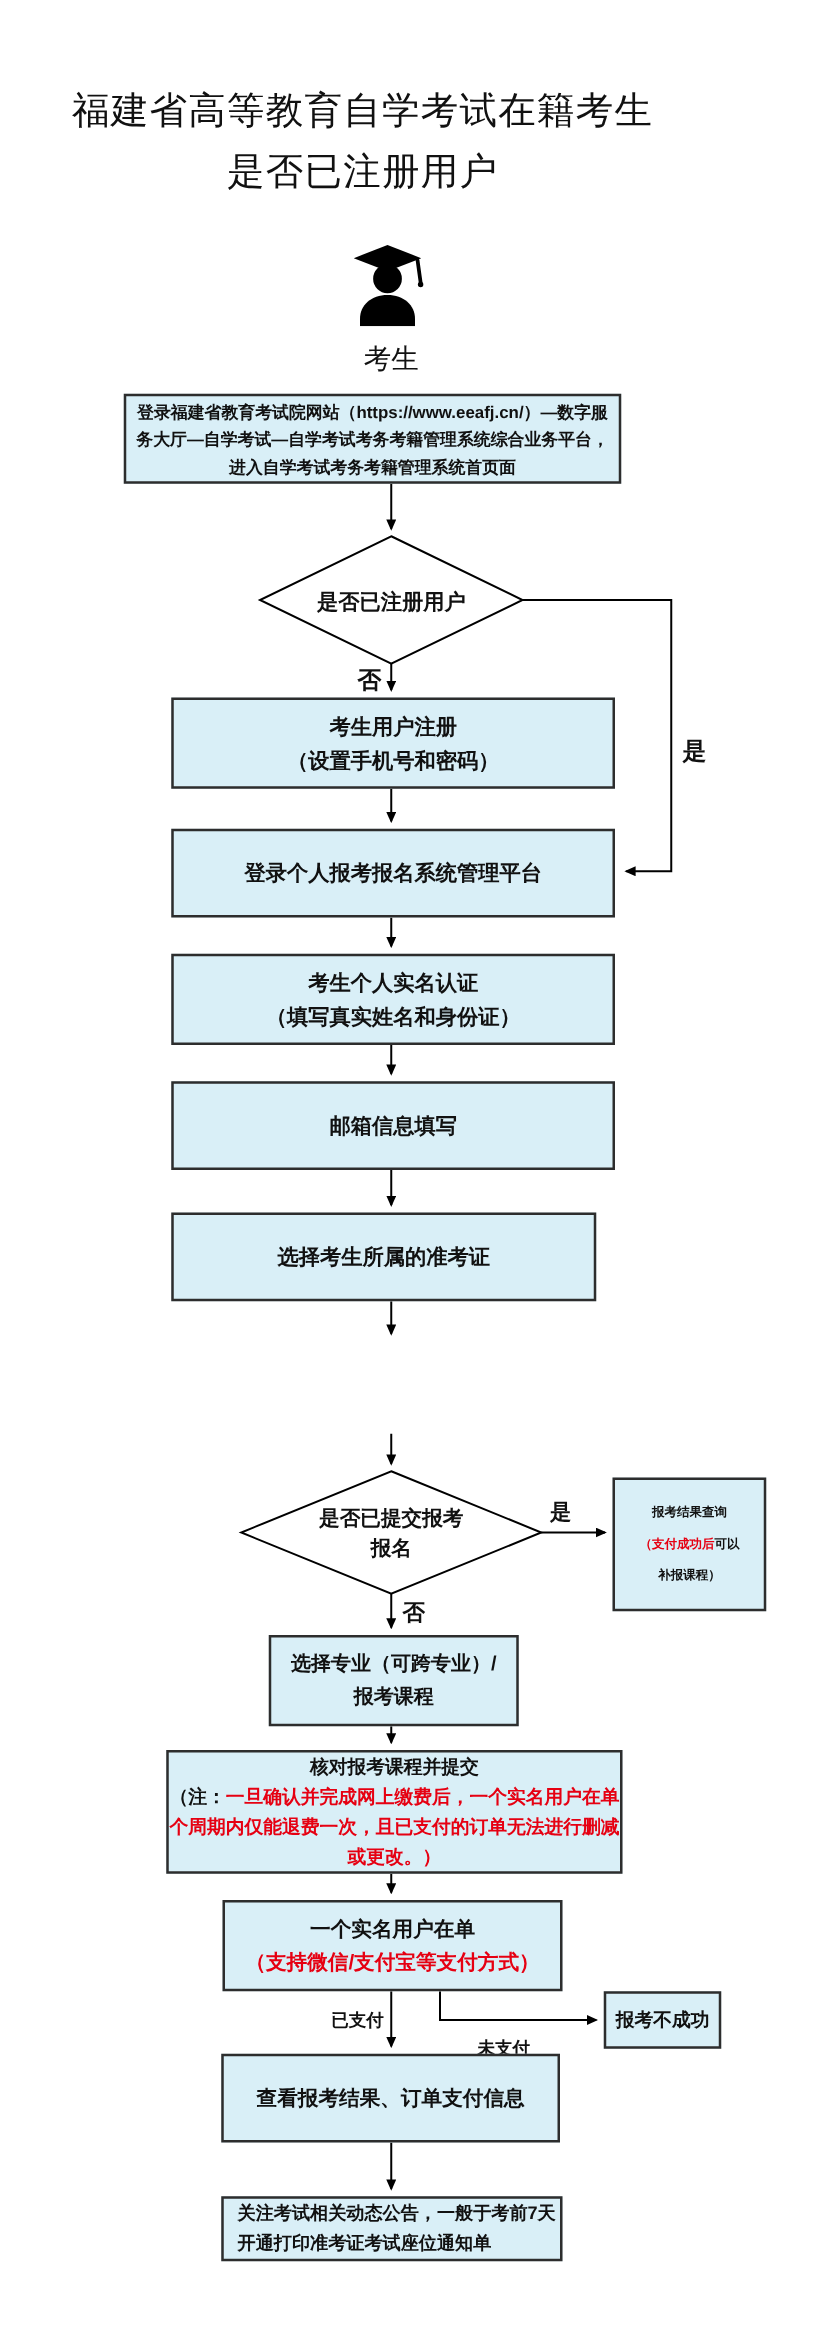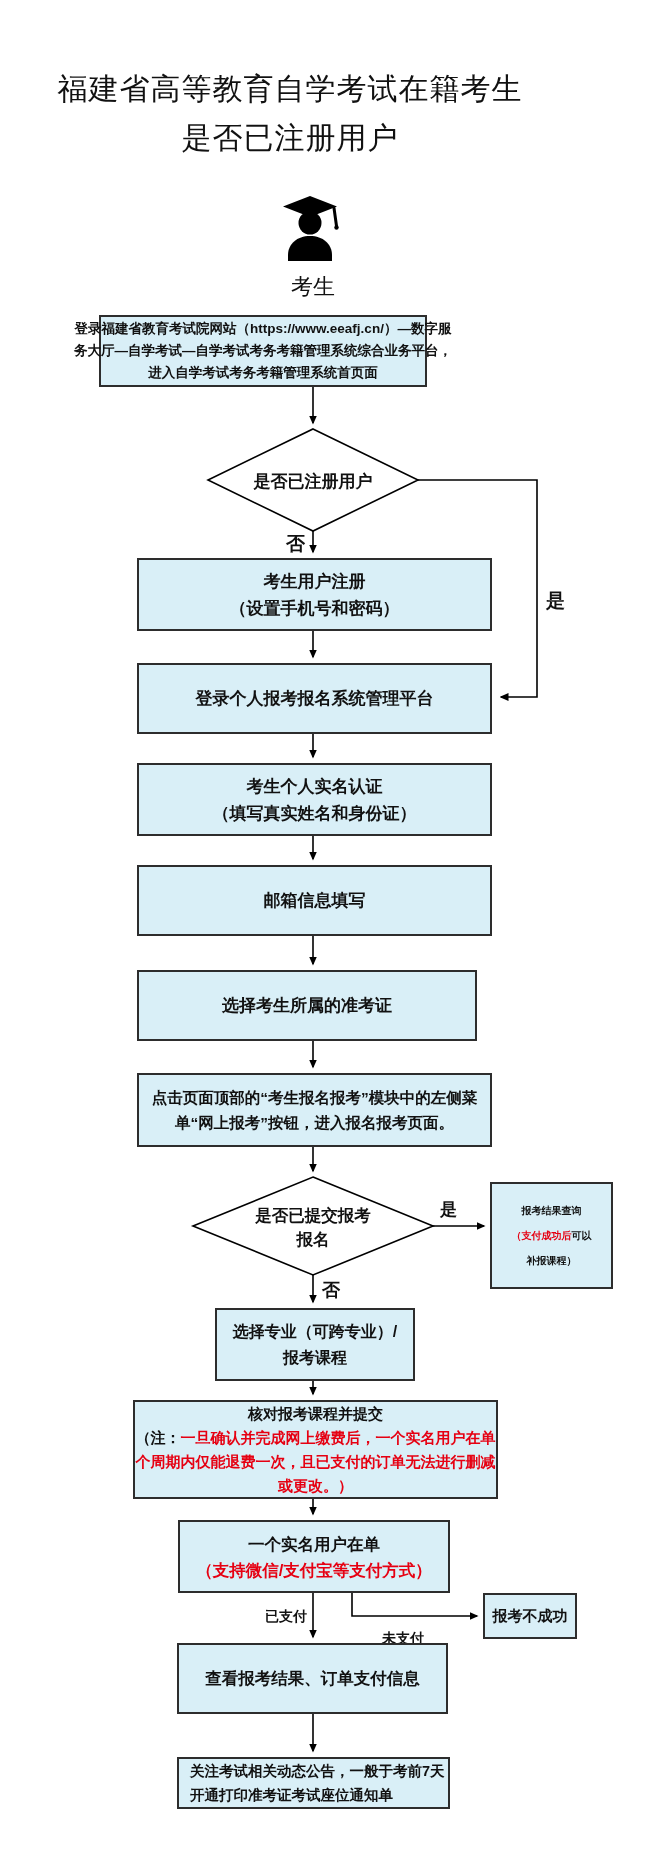--- a/index.html
+++ b/index.html
@@ -69,21 +69,21 @@
 
   <svg class="abs" style="left:281px;top:195px;" width="58" height="66" viewBox="0 0 58 66">
     <polygon points="29,1 56,11.5 29,22 2,11.5" fill="#000"></polygon>
     <path d="M53,13 L55.5,31" stroke="#000" stroke-width="3" stroke-linecap="round"></path>
     <circle cx="55.5" cy="32.5" r="2.2" fill="#000"></circle>
     <circle cx="29" cy="28" r="11.5" fill="#000"></circle>
     <path d="M29 41 C 42 41 51 49 51 60 L51 66 L7 66 L7 60 C7 49 16 41 29 41 Z" fill="#000"></path>
   </svg>
   <div class="abs actor-label">考生</div>
 
-  <div class="abs box" style="left:99px;top:315px;width:328px;height:72px;font-size:13.5px;line-height:22px;">
+  <div class="abs box" style="left:99px;top:315px;width:398px;height:72px;font-size:13.5px;line-height:22px;justify-content:flex-end;">
     <div class="ln">登录福建省教育考试院网站（https://www.eeafj.cn/）—数字服</div>
     <div class="ln">务大厅—自学考试—自学考试考务考籍管理系统综合业务平台，</div>
     <div class="ln">进入自学考试考务考籍管理系统首页面</div>
   </div>
 
   <div class="abs dlabel" style="left:213px;top:470px;width:200px;font-size:17px;">是否已注册用户</div>
   <div class="abs edge-label" style="left:286px;top:531px;width:20px;font-size:19px;">否</div>
   <div class="abs edge-label" style="left:546px;top:588px;font-size:19px;">是</div>
 
   <div class="abs box" style="left:137px;top:558px;width:355px;height:73px;font-size:17px;line-height:27px;">
@@ -101,24 +101,20 @@
   </div>
 
   <div class="abs box" style="left:137px;top:865px;width:355px;height:71px;font-size:17px;">
     <div class="ln">邮箱信息填写</div>
   </div>
 
   <div class="abs box" style="left:137px;top:970px;width:340px;height:71px;font-size:17px;">
     <div class="ln">选择考生所属的准考证</div>
   </div>
 
-  <div class="abs box" style="left:137px;top:1073px;width:355px;height:74px;font-size:15.5px;line-height:25px;">
-    <div class="ln">点击页面顶部的“考生报名报考”模块中的左侧菜</div>
-    <div class="ln">单“网上报考”按钮，进入报名报考页面。</div>
-  </div>
 
   <div class="abs dlabel" style="left:213px;top:1203px;width:200px;font-size:16.5px;line-height:24px;">
     <div>是否已提交报考</div>
     <div>报名</div>
   </div>
   <div class="abs edge-label" style="left:440px;top:1198px;font-size:17px;">是</div>
   <div class="abs edge-label" style="left:322px;top:1278px;font-size:18px;">否</div>
 
   <div class="abs box" style="left:490px;top:1182px;width:123px;height:107px;font-size:10px;line-height:25px;">
     <div class="ln">报考结果查询</div>

